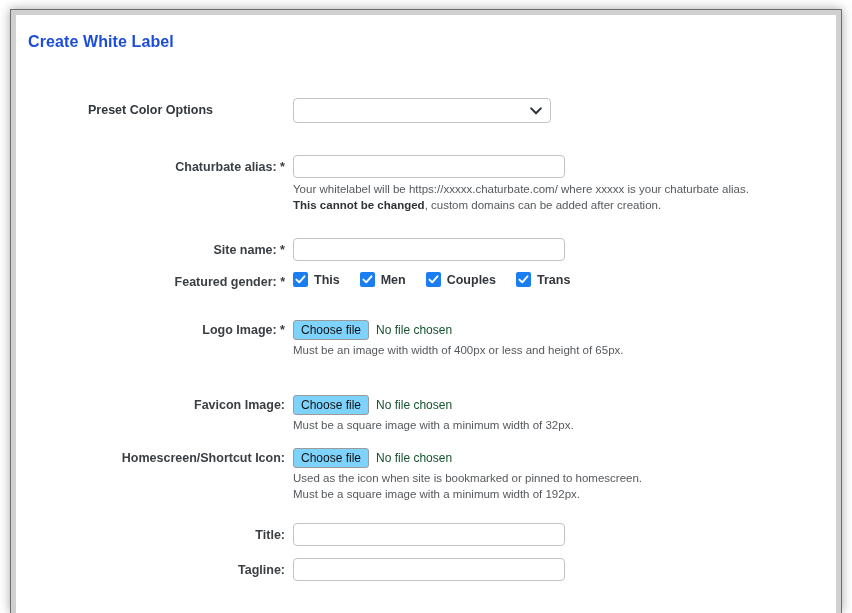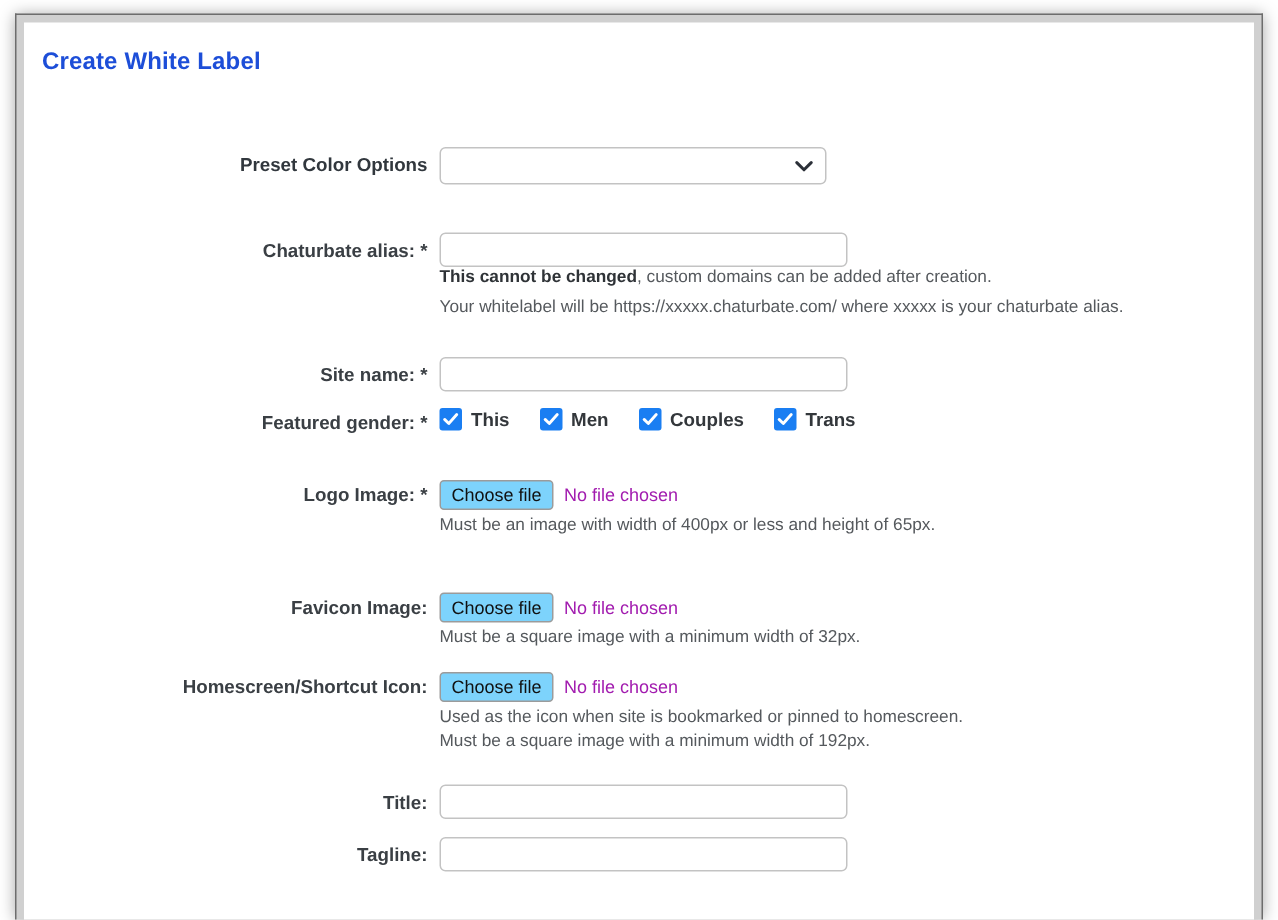--- a/index.html
+++ b/index.html
@@ -71,20 +71,21 @@
     left: 0;
     width: 269px;
     text-align: right;
     font-size: 12.5px;
     font-weight: bold;
     color: #3a3f44;
     white-space: nowrap;
   }
   .row-label.plain {
     color: #31373d;
+    text-align: center;
   }
   .row-field {
     position: absolute;
     left: 277px;
   }
 
   .text-input {
     width: 272px;
     height: 23px;
     box-sizing: border-box;
@@ -183,21 +184,21 @@
     background: #7dd3fc;
     font-family: "Liberation Sans", sans-serif;
     font-size: 12px;
     color: #111;
     padding: 0 7px;
     line-height: 18px;
     white-space: nowrap;
   }
   .file-status {
     font-size: 12px;
-    color: #a21caf;
+    color: #14532d;
     margin-left: 7px;
     white-space: nowrap;
   }
 </style>
 </head>
 <body>
 
 <div class="page-frame">
 
   <div class="outer-border"></div>
@@ -217,22 +218,22 @@
             </svg>
           </span>
         </span>
       </div>
     </div>
 
     <div class="form-row" style="top:140px;">
       <div class="row-label" style="top:5px;">Chaturbate alias: *</div>
       <div class="row-field" style="top:0px;">
         <input class="text-input" type="text" style="">
+        <div class="help-text" style="margin-top:4px;">Your whitelabel will be https://xxxxx.chaturbate.com/ where xxxxx is your chaturbate alias.</div>
         <div class="help-text"><b>This cannot be changed</b><span>, custom domains can be added after creation.</span></div>
-        <div class="help-text" style="margin-top:4px;">Your whitelabel will be https://xxxxx.chaturbate.com/ where xxxxx is your chaturbate alias.</div>
       </div>
     </div>
 
     <div class="form-row" style="top:223px;">
       <div class="row-label" style="top:5px;">Site name: *</div>
       <div class="row-field" style="top:0px;">
         <input class="text-input" type="text" style="">
       </div>
     </div>
 

